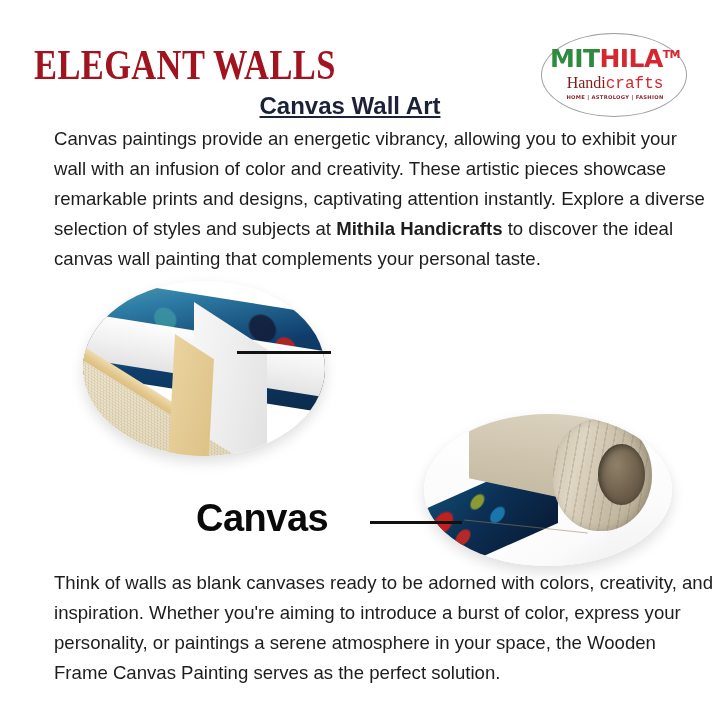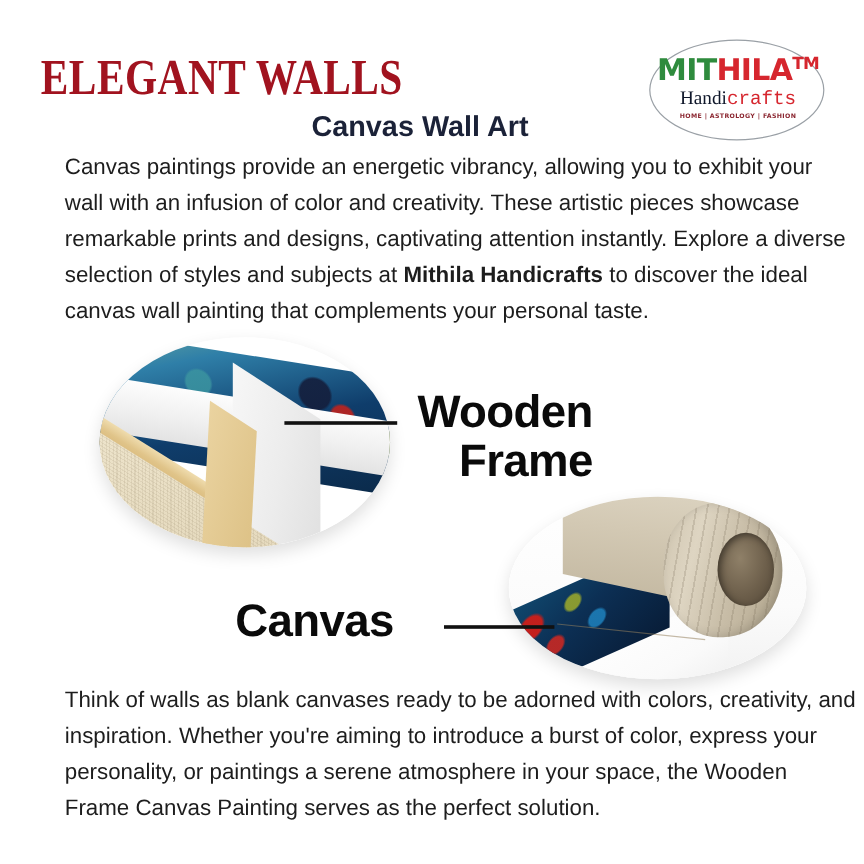--- a/index.html
+++ b/index.html
@@ -46,20 +46,21 @@
     position: absolute;
     left: 0;
     top: 92px;
     width: 700px;
     text-align: center;
     font-family: "Liberation Sans", sans-serif;
     font-weight: bold;
     font-size: 24px;
     color: #1b2238;
     letter-spacing: 0px;
+    text-decoration: underline;
   }
 
   
   .logo {
     position: absolute;
     left: 541px;
     top: 33px;
     width: 146px;
     height: 84px;
     border: 1.2px solid #9aa0a6;
@@ -75,36 +76,36 @@
     font-family: "DejaVu Sans", sans-serif;
     font-weight: bold;
     font-size: 25px;
     line-height: 1;
     letter-spacing: -0.6px;
     white-space: nowrap;
   }
   .logo-mithila .g { color: #2e8b3d; }
   .logo-mithila .r { color: #d6262e; }
   .logo-mithila .tm {
-    font-size: 14px;
+    font-size: 11px;
     vertical-align: super;
     color: #d6262e;
     font-weight: bold;
   }
   .logo-handicrafts {
     position: absolute;
     left: 0; top: 41px;
     width: 146px;
     text-align: center;
     font-family: "Liberation Serif", serif;
     font-size: 16px;
     line-height: 1;
     white-space: nowrap;
   }
-  .logo-handicrafts .g { color: #0f172a; }
+  .logo-handicrafts .g { color: #7f1d1d; }
   .logo-handicrafts .r { color: #d6262e; font-family: Liberation Mono, monospace; }
   .logo-tagline {
     position: absolute;
     left: 0; top: 60px;
     width: 146px;
     text-align: center;
     font-family: "DejaVu Sans", sans-serif;
     font-size: 5.2px;
     font-weight: bold;
     letter-spacing: 0.3px;
@@ -401,23 +402,19 @@
       <div class="rc-sheet"></div>
       <div class="rc-holerim"></div>
       <div class="rc-roll"></div>
       <div class="rc-rolllayers"></div>
       <div class="rc-hole"></div>
       <div class="rc-seam"></div>
     </div>
   </div>
 
   <div class="leader leader-wooden"></div>
-  <div class="callout-wooden">
-    <div>Wooden</div>
-    <div>Frame</div>
-  </div>
 
   <div class="leader leader-canvas"></div>
   <div class="callout-canvas">Canvas</div>
 
   <div class="para para-bottom">Think of walls as blank canvases ready to be adorned with colors, creativity, and inspiration. Whether you're aiming to introduce a burst of color, express your personality, or paintings a serene atmosphere in your space, the Wooden Frame Canvas Painting serves as the perfect solution.</div>
 
 </div>
 
 </body></html>

